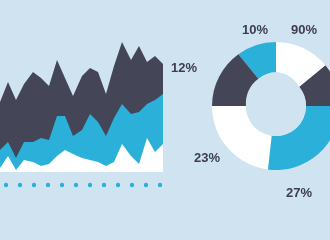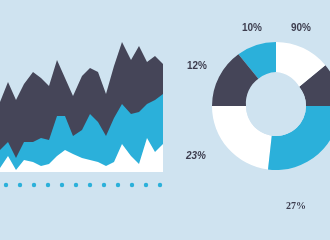--- a/index.html
+++ b/index.html
@@ -33,31 +33,31 @@
     width: 155px;
     height: 220px;
   }
   .svg-layer {
     position: absolute;
     left: 0;
     top: 0;
   }
   .donut-label {
     position: absolute;
-    font-size: 10px;
+    font-size: 13px;
     font-weight: bold;
     color: #3d3d4e;
     white-space: nowrap;
     letter-spacing: 0px;
   }
   #label-10 { left: 242px; top: 22px; }
   #label-11 { left: 291px; top: 22px; }
-  #label-12 { left: 187px; top: 60px; }
-  #label-23 { left: 186px; top: 150px; font-style: italic; }
-  #label-27 { left: 286px; top: 200px; font-family: Liberation Serif, serif; }
+  #label-12 { left: 171px; top: 60px; }
+  #label-23 { left: 194px; top: 150px; }
+  #label-27 { left: 286px; top: 185px; }
 </style>
 </head>
 <body>
 
 <div id="infographic">
 
   <div id="area-chart-panel">
     <svg class="svg-layer" width="175" height="220" viewBox="0 0 175 220">
 
       <polygon fill="#454558" points="0,102 8,82 16,100 24,84 33,72 41,78 49,86 57,60 65,78 73,96 82,76 90,68 98,72 106,94 114,66 122,42 131,60 139,46 147,62 155,56 163,64 163,172 0,172"></polygon>

